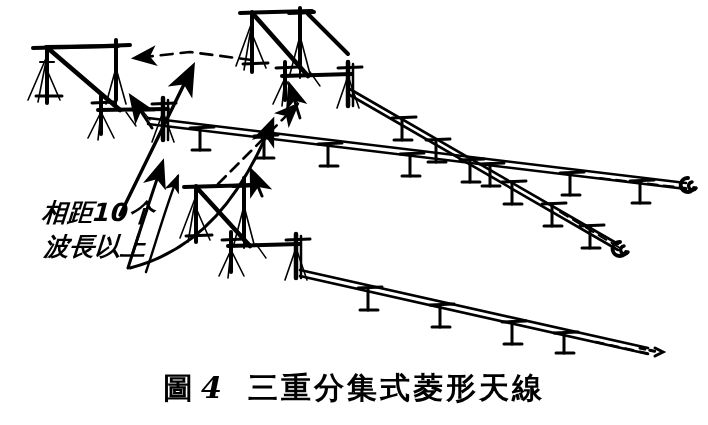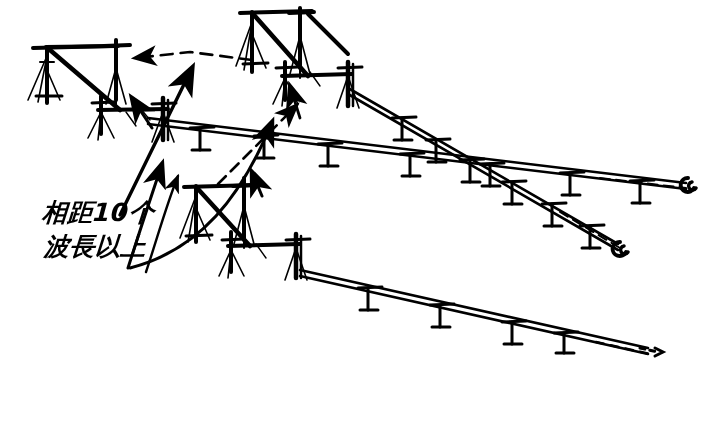--- a/index.html
+++ b/index.html
@@ -303,14 +303,17 @@
 
       <path d="M300,118 L290,86" stroke-width="2.8" marker-end="url(#ahb)"></path>
     </g>
 
   </svg>
 
   <div class="annot-text" id="annotation-line-1">相距10个</div>
 
   <div class="annot-text" id="annotation-line-2">波長以上</div>
 
+  <div id="figure-caption">
+    <span>圖</span><span id="caption-number">4</span><span id="caption-title">三重分集式菱形天線</span>
+  </div>
 
 </div>
 
 </body></html>

